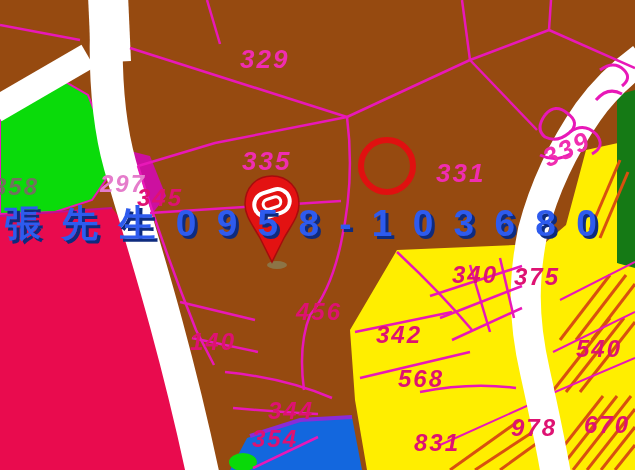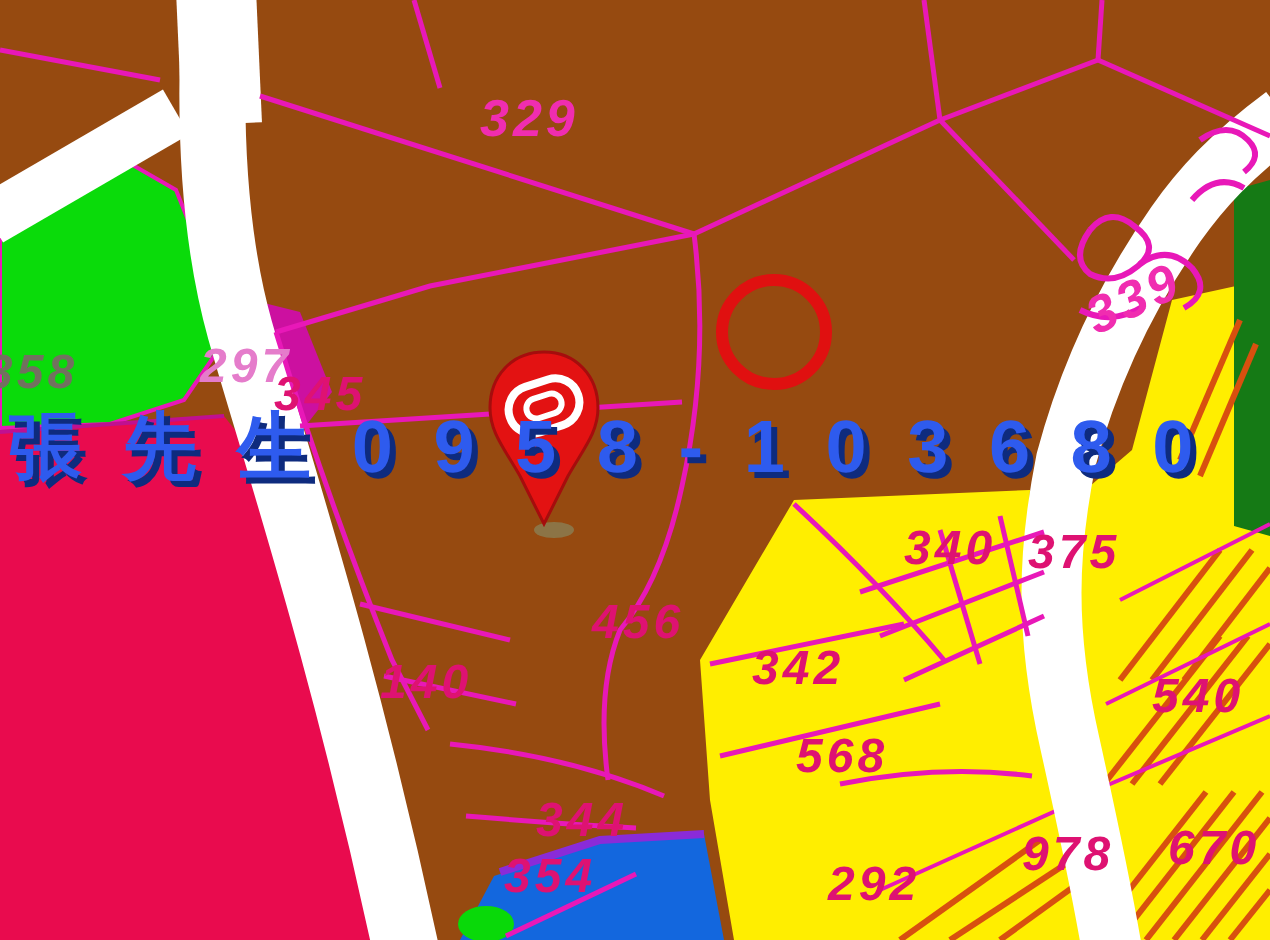--- a/index.html
+++ b/index.html
@@ -126,32 +126,34 @@
       <path d="M272,176 C256,176 245,188 245,204 C245,216 252,224 260,238 L272,262 L284,238 C292,224 299,216 299,204 C299,188 288,176 272,176 Z" fill="#E31212" stroke="#A50D0D" stroke-width="1.5"></path>
       <g transform="translate(272,203) rotate(-18)">
         <rect x="-18" y="-12" width="36" height="24" rx="12" fill="none" stroke="#FFFFFF" stroke-width="4"></rect>
         <rect x="-9" y="-5" width="18" height="10" rx="5" fill="none" stroke="#FFFFFF" stroke-width="3"></rect>
       </g>
     </g>
   </svg>
 
   <div class="labels">
     <div class="plabel pink" style="left:240px;top:30px">329</div>
+    <div class="plabel pink" style="left:242px;top:132px">335</div>
+    <div class="plabel pink" style="left:436px;top:144px">331</div>
     <div class="plabel pink rot" style="left:542px;top:120px">339</div>
     <div class="plabel deep" style="left:137px;top:170px">345</div>
     <div class="plabel lite" style="left:100px;top:156px">297</div>
     <div class="plabel gray" style="left:-7px;top:159px">358</div>
     <div class="plabel deep" style="left:296px;top:284px">456</div>
     <div class="plabel deep" style="left:190px;top:314px">140</div>
     <div class="plabel deep" style="left:268px;top:383px">344</div>
     <div class="plabel deep" style="left:252px;top:411px">354</div>
     <div class="plabel deep" style="left:452px;top:247px">340</div>
     <div class="plabel deep" style="left:514px;top:249px">375</div>
     <div class="plabel deep" style="left:376px;top:307px">342</div>
     <div class="plabel deep" style="left:398px;top:351px">568</div>
-    <div class="plabel deep" style="left:414px;top:415px">292</div>
+    <div class="plabel deep" style="left:414px;top:415px">831</div>
     <div class="plabel deep" style="left:576px;top:321px">540</div>
     <div class="plabel deep" style="left:584px;top:397px">670</div>
     <div class="plabel deep" style="left:511px;top:400px">978</div>
   </div>
 
   <div class="watermark">張 先 生 0 9 5 8 - 1 0 3 6 8 0</div>
 </div>
 
 </body></html>

